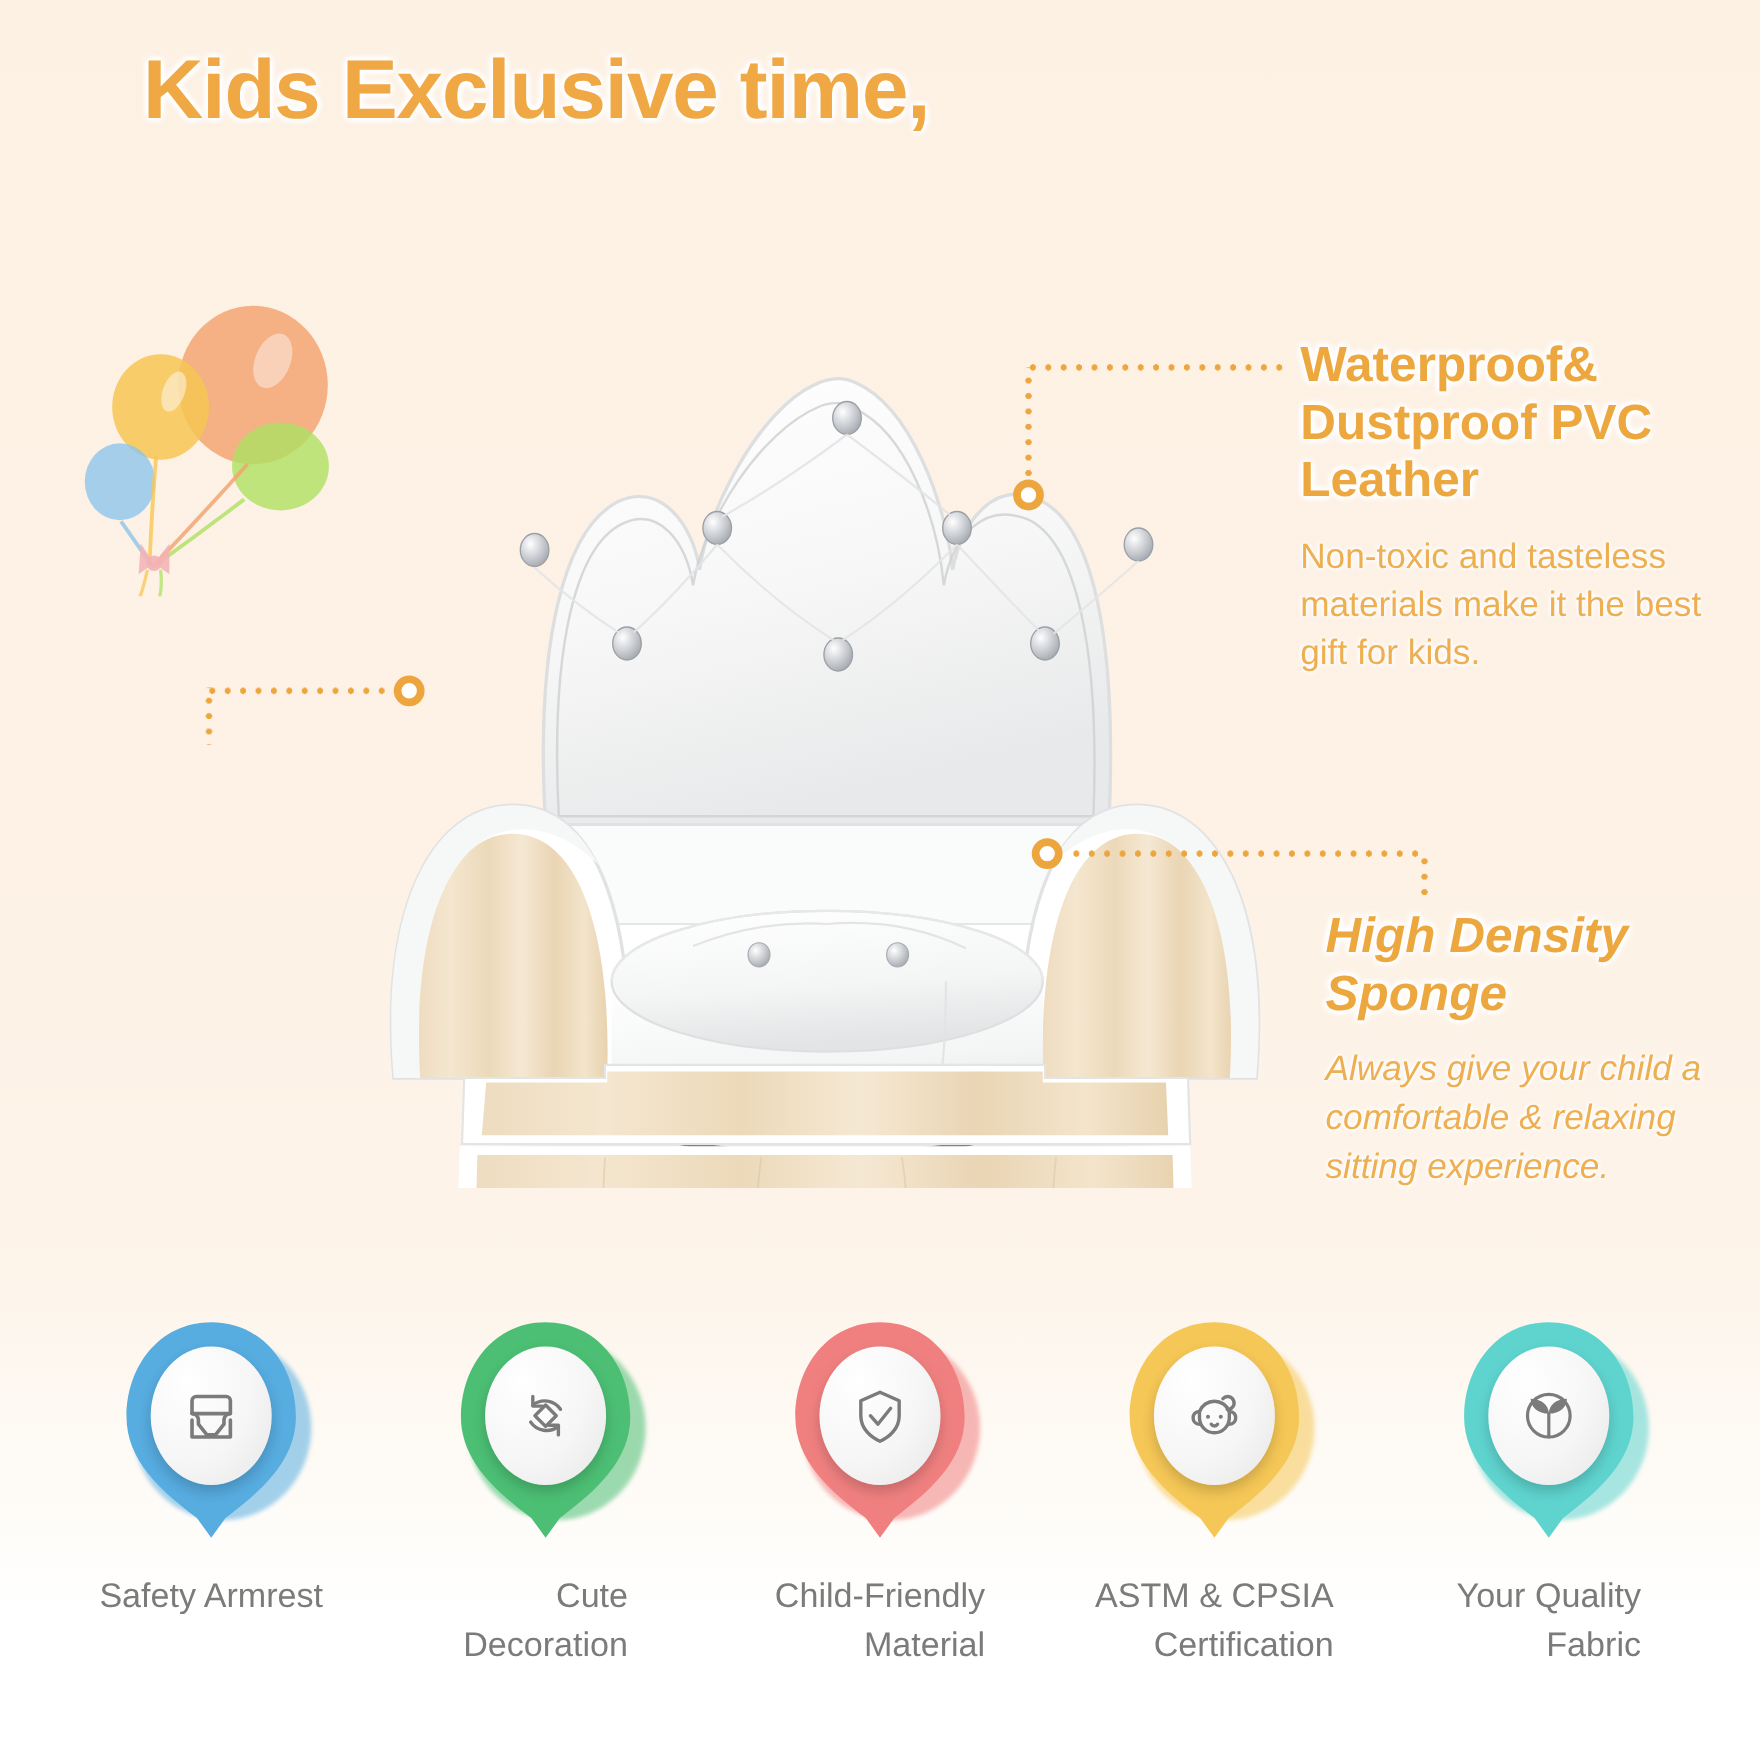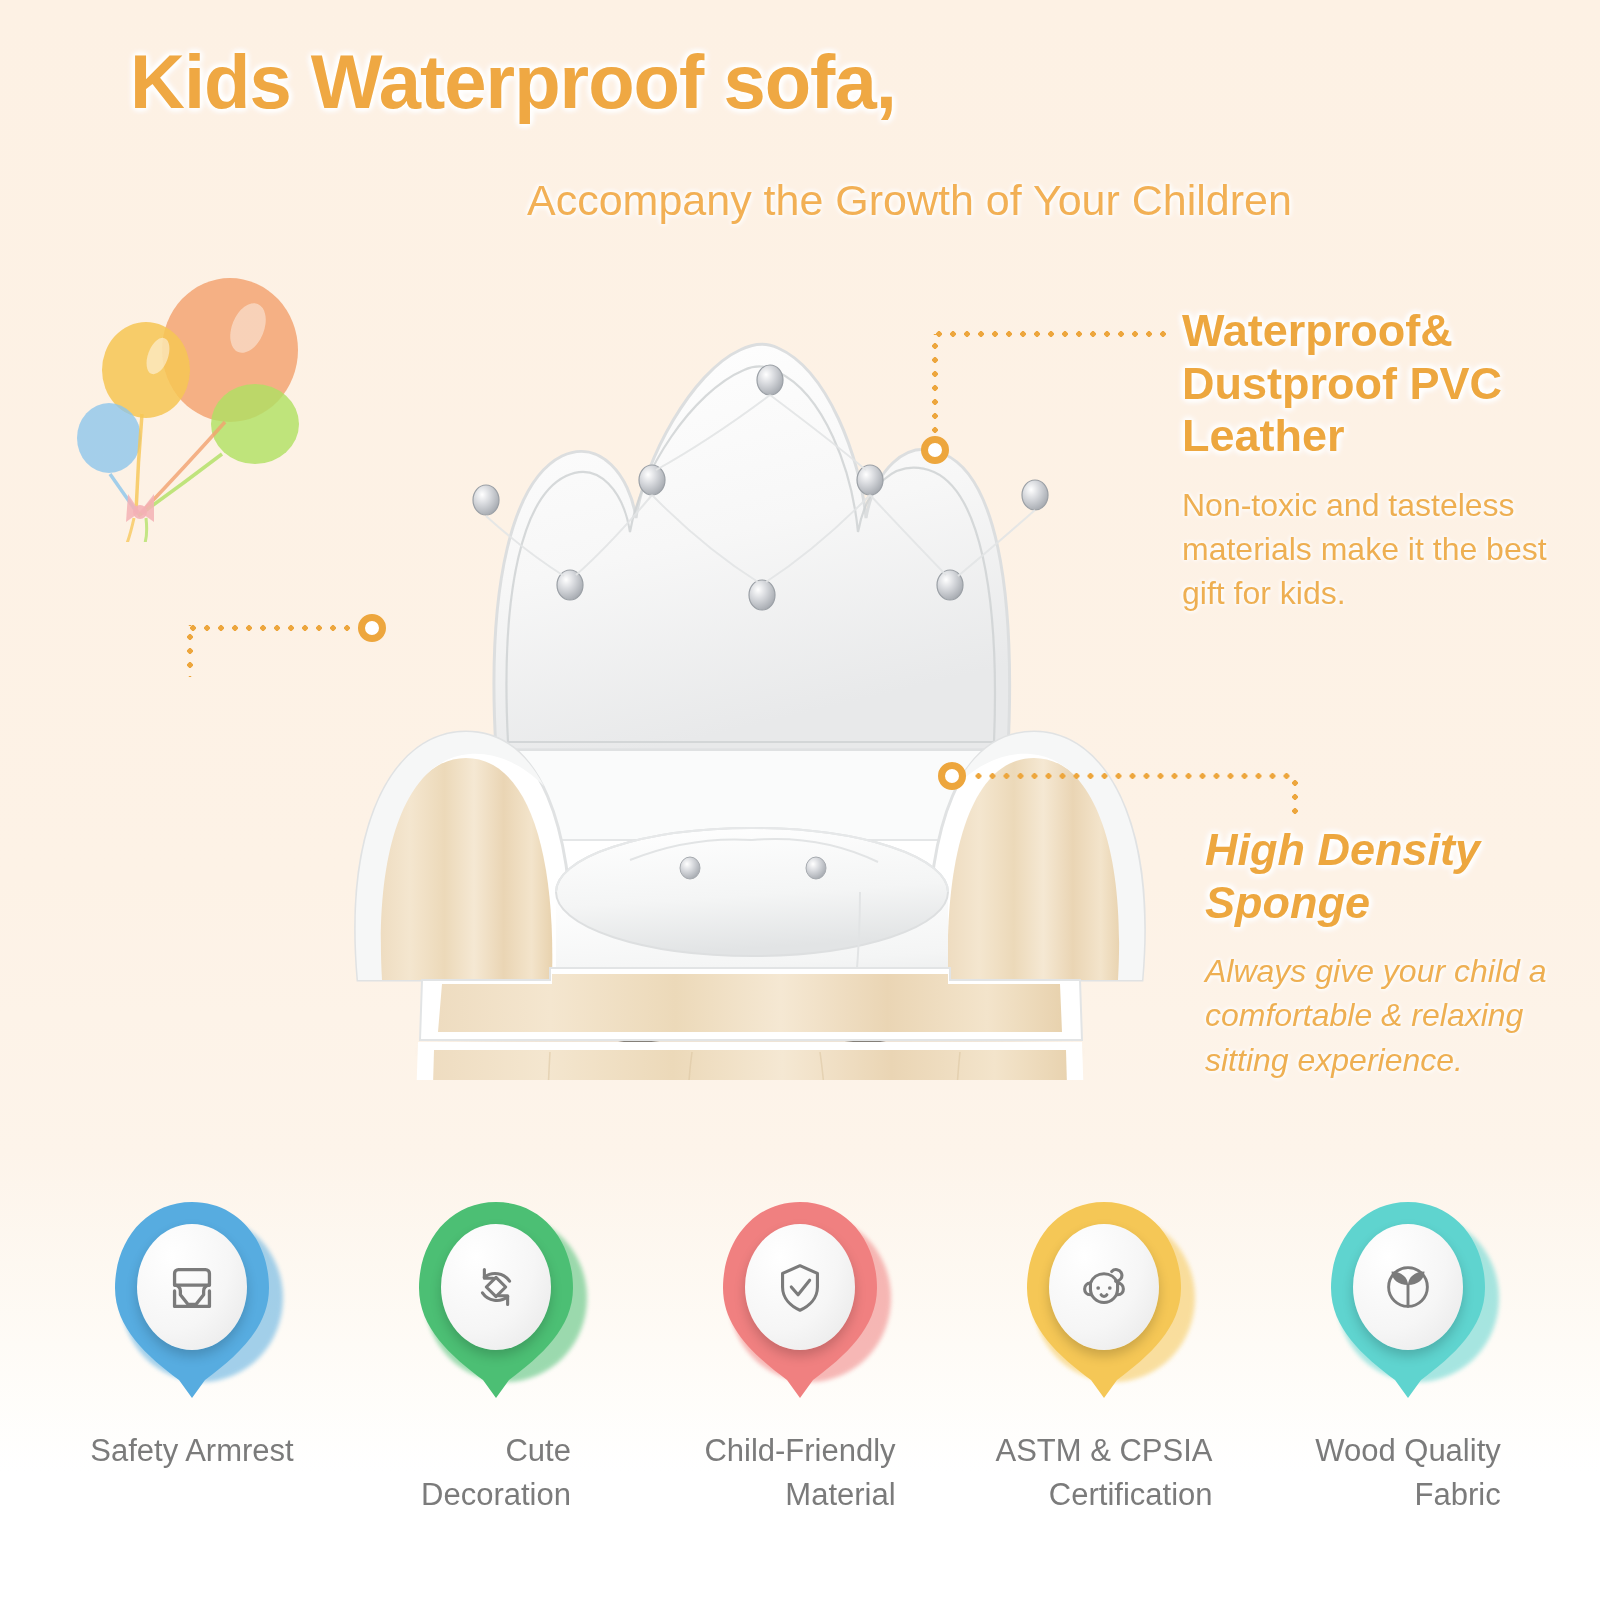--- a/index.html
+++ b/index.html
@@ -71,22 +71,21 @@
                box-shadow:0 6px 12px rgba(0,0,0,.18);
                display:flex; align-items:center; justify-content:center; }
   .pin .disc svg { width:62px; height:62px; }
   .badge-label { margin-top:26px; text-align:right; font-size:31px; color:#7b7b7b; line-height:1.42; }
 </style>
 </head>
 <body>
 
 <div id="stage">
 
-  <div class="title">Kids Waterproof sofa,</div>
-  <div class="subtitle">Accompany the Growth of Your Children</div>
+  <div class="title">Kids Exclusive time,</div>
 
   <div id="balloons">
     <svg viewBox="0 0 280 280">
       <ellipse cx="168" cy="88" rx="68" ry="72" fill="#ef8b4d" opacity=".82"></ellipse>
       <ellipse cx="186" cy="66" rx="16" ry="26" fill="#fff" opacity=".45" transform="rotate(22 186 66)"></ellipse>
       <ellipse cx="84" cy="108" rx="44" ry="48" fill="#f5ba2c" opacity=".85"></ellipse>
       <ellipse cx="96" cy="94" rx="10" ry="19" fill="#fff" opacity=".5" transform="rotate(20 96 94)"></ellipse>
       <ellipse cx="47" cy="176" rx="32" ry="35" fill="#6cb9ee" opacity=".78"></ellipse>
       <ellipse cx="193" cy="162" rx="44" ry="40" fill="#9bdc3f" opacity=".82"></ellipse>
       <path d="M80 152 Q76 200 74 250" stroke="#f5ba2c" stroke-width="3.5" fill="none" opacity=".8"></path>
@@ -348,18 +347,18 @@
         </svg>
         <div class="disc">
           <svg viewBox="0 0 64 64">
             <circle cx="32" cy="32" r="20" fill="none" stroke="#7b7b7b" stroke-width="3"></circle>
             <path d="M32 30 v22" stroke="#7b7b7b" stroke-width="3" stroke-linecap="round"></path>
             <path d="M32 30 C22 30 15 24 15 16 C25 16 32 22 32 30 Z" fill="#7b7b7b"></path>
             <path d="M32 30 C42 30 49 24 49 16 C39 16 32 22 32 30 Z" fill="#7b7b7b"></path>
           </svg>
         </div>
       </div>
-      <div class="badge-label" style="white-space:pre-line;">Wood Quality
+      <div class="badge-label" style="white-space:pre-line;">Your Quality
 Fabric</div>
     </div>
 
   </div>
 </div>
 
 </body></html>

